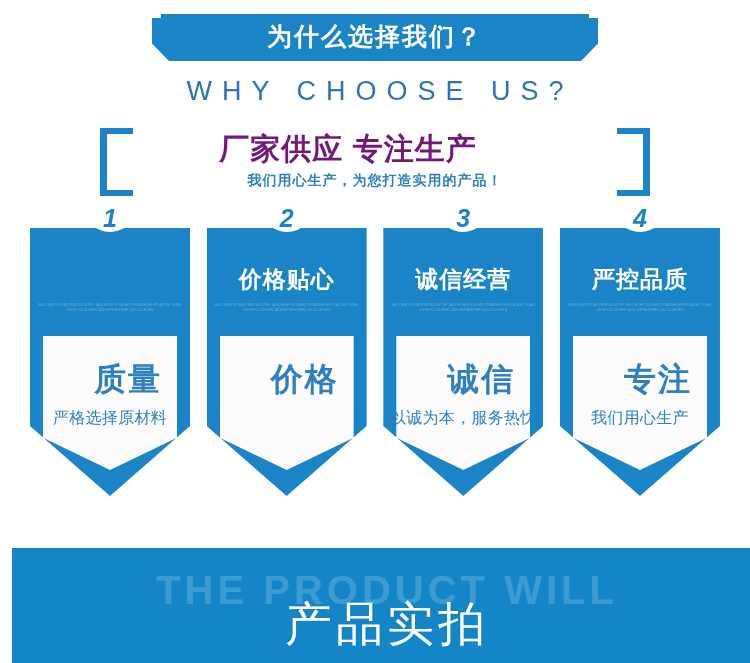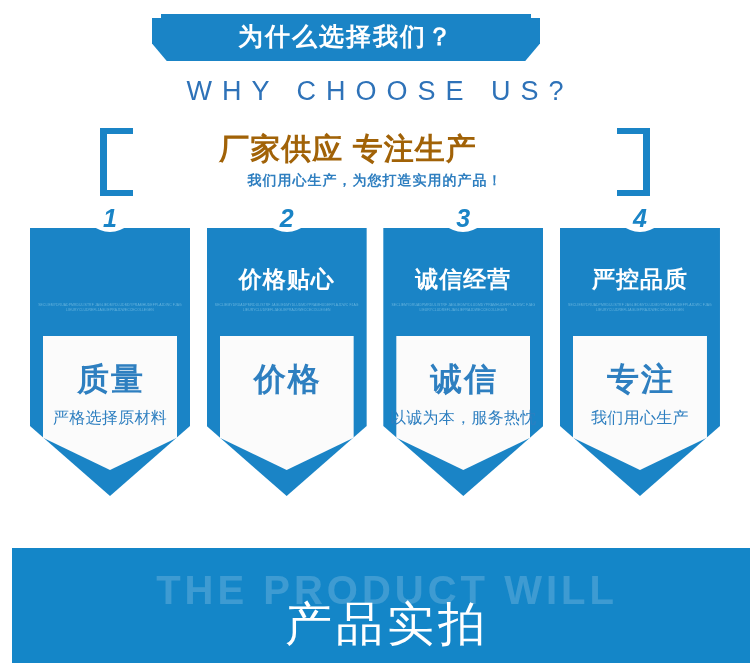--- a/index.html
+++ b/index.html
@@ -14,21 +14,21 @@
     overflow: hidden;
     font-family: "Liberation Sans", "DejaVu Sans", sans-serif;
     -webkit-font-smoothing: antialiased;
   }
 
   
   #top-banner {
     position: absolute;
     left: 152px;
     top: 14px;
-    width: 388px;
+    width: 446px;
     height: 47px;
   }
   #top-banner .bar {
     position: absolute;
     inset: 0;
     background: #1a84c6;
     -webkit-clip-path: polygon(0 0, 100% 0, 100% 63%, 96.2% 100%, 3.8% 100%, 0 63%);
     clip-path: polygon(0 0, 100% 0, 100% 63%, 96.2% 100%, 3.8% 100%, 0 63%);
   }
   #top-banner .tab-l, #top-banner .tab-r {
@@ -66,21 +66,21 @@
     font-weight: normal;
     letter-spacing: 10px;
     text-indent: 10px;
   }
   #cn-head {
     position: absolute;
     top: 129px;
     left: 0;
     width: 696px;
     text-align: center;
-    color: #a16207;
+    color: #701a75;
     font-size: 30px;
     font-weight: bold;
     letter-spacing: 1px;
   }
   #cn-sub {
     position: absolute;
     top: 172px;
     left: 0;
     width: 750px;
     text-align: center;
@@ -184,21 +184,21 @@
     left: 13px;
     top: 130px;
     width: 134px;
     height: 134px;
     background: #fbfbfb;
     -webkit-clip-path: polygon(0 0, 100% 0, 100% 76%, 50% 100%, 0 76%);
     clip-path: polygon(0 0, 100% 0, 100% 76%, 50% 100%, 0 76%);
   }
   .ribbon .big {
     position: absolute;
-    left: 14px;
+    left: 31px;
     top: 152px;
     width: 134px;
     text-align: center;
     color: #2e7fc0;
     font-size: 32px;
     font-weight: bold;
     letter-spacing: 2px;
   }
   .ribbon .small {
     position: absolute;

